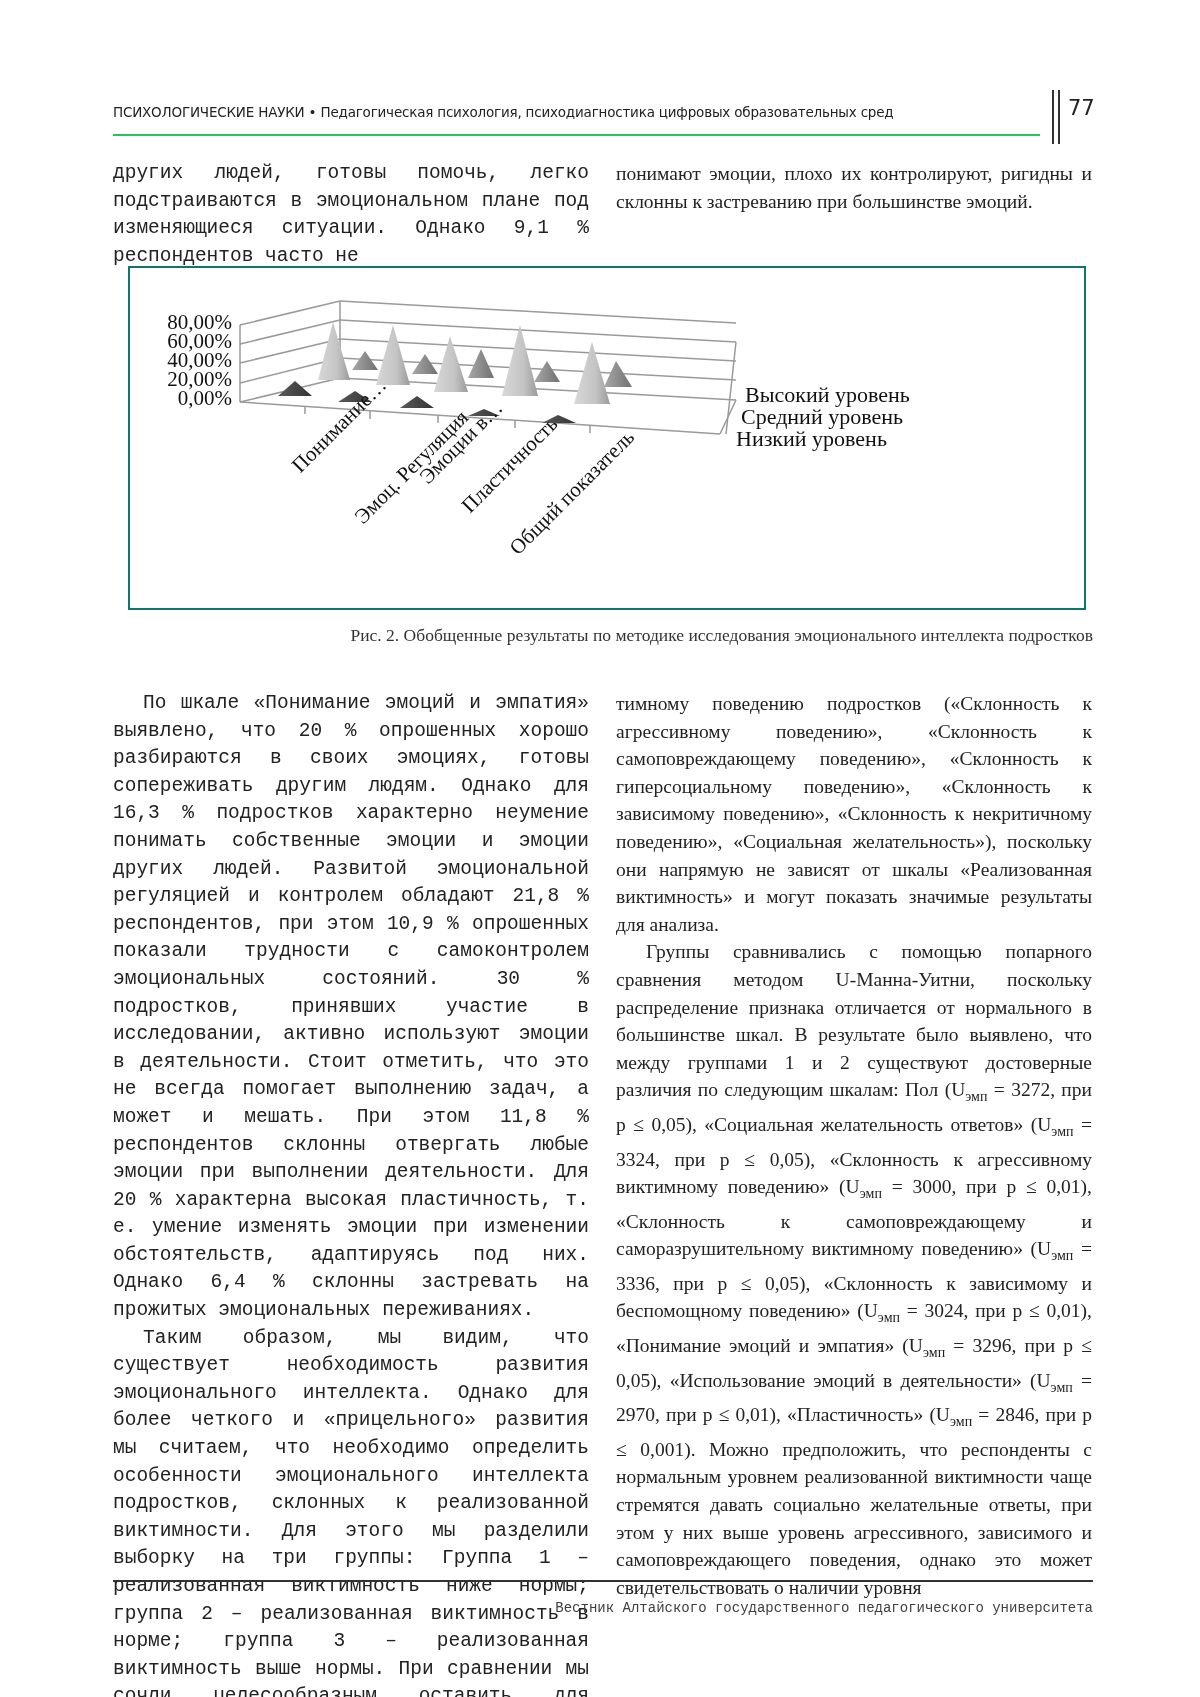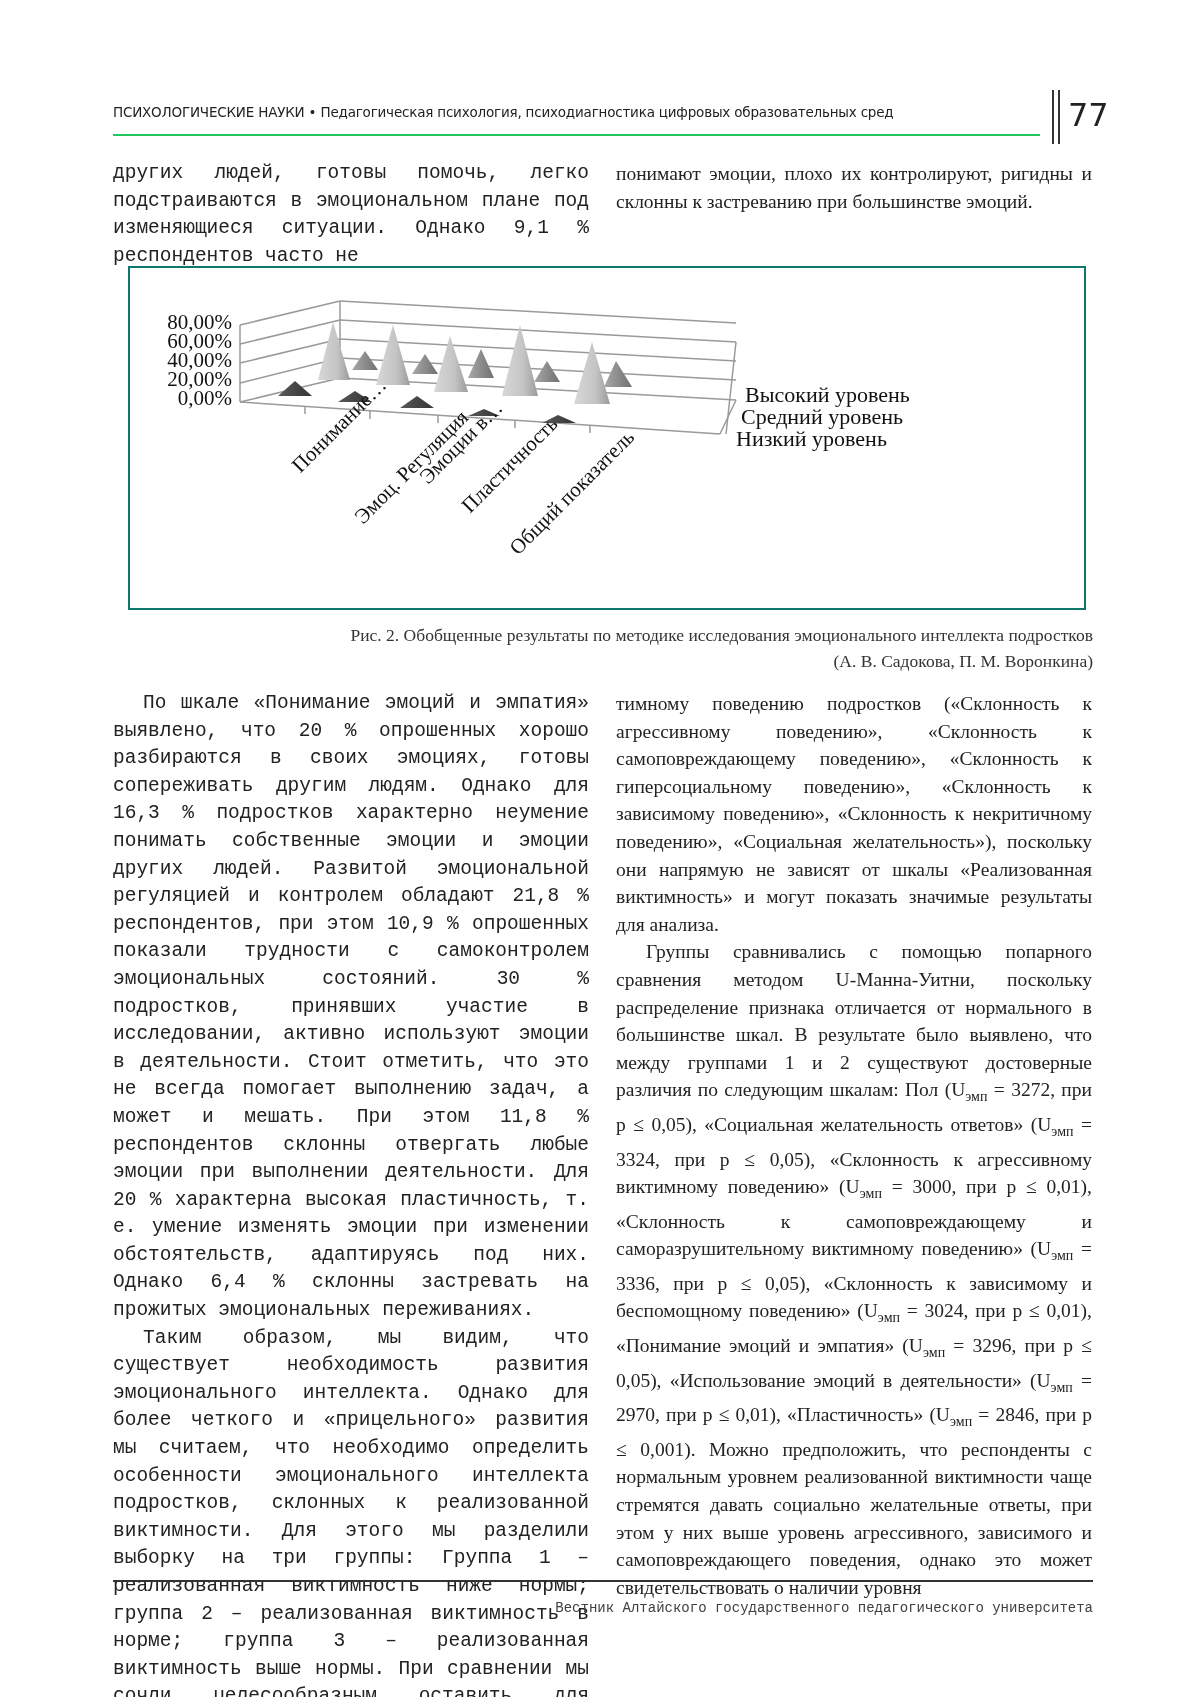--- a/index.html
+++ b/index.html
@@ -1,20 +1,20 @@
 <!DOCTYPE html>
 <html><head>
 <meta charset="utf-8">
 <style>
   html,body{margin:0;padding:0;background:#fff;}
   body{width:1200px;height:1697px;position:relative;font-family:"Liberation Serif",serif;color:#222;overflow:hidden;}
   .header{position:absolute;left:113px;top:96px;width:927px;height:38px;border-bottom:2px solid #22c55e;}
   .header-text{position:absolute;left:0;top:8px;font-family:"DejaVu Sans",sans-serif;font-size:13.5px;letter-spacing:-0.2px;color:#222;white-space:nowrap;}
   .vbar{position:absolute;top:90px;width:2px;height:54px;background:#333;}
-  .page-num{position:absolute;left:1068px;top:96px;font-family:"DejaVu Sans",sans-serif;font-size:32px;color:#222;}
+  .page-num{position:absolute;left:1068px;top:96px;font-family:"DejaVu Sans",sans-serif;font-size:21px;color:#222;}
   .col{position:absolute;font-size:19.5px;line-height:27.6px;text-align:justify;}
   .col p{margin:0;}
   .col p.ind{text-indent:30px;}
   .left{left:113px;width:476px;font-family:Liberation Mono, monospace;}
   .right{left:616px;width:476px;}
   .chart-box{position:absolute;left:128px;top:266px;width:958px;height:344px;border:2px solid #0f766e;box-sizing:border-box;}
   .caption{position:absolute;left:113px;top:622px;width:980px;text-align:right;font-size:17.5px;line-height:26px;color:#333;}
   .footer-rule{position:absolute;left:113px;top:1580px;width:980px;height:2px;background:#333;}
   .footer-text{position:absolute;right:107px;top:1600px;font-family:Liberation Mono, monospace;font-size:14px;color:#404040;}
   sub{font-size:14px;vertical-align:-5px;}
@@ -119,21 +119,20 @@
     <text class="clbl" transform="translate(176,200) rotate(-45)" x="-8" y="0">Понимание…</text>
     <text class="clbl" transform="translate(240,250) rotate(-45)" x="-10" y="0">Эмоц. Регуляция</text>
     <text class="clbl" transform="translate(305,210) rotate(-45)" x="-10" y="0">Эмоции в…</text>
     <text class="clbl" transform="translate(340,246) rotate(-45)" x="0" y="0">Пластичность</text>
     <text class="clbl" transform="translate(388,288) rotate(-45)" x="0" y="0">Общий показатель</text>
   </svg>
 </div>
 
 <div class="caption">
   <div>Рис. 2. Обобщенные результаты по методике исследования эмоционального интеллекта подростков</div>
-  <div>(А. В. Садокова, П. М. Воронкина)</div>
 </div>
 
 <div class="col left" style="top:690px">
   <p class="ind">По шкале «Понимание эмоций и эмпатия» выявлено, что 20 % опрошенных хорошо разбираются в своих эмоциях, готовы сопереживать другим людям. Однако для 16,3 % подростков характерно неумение понимать собственные эмоции и эмоции других людей. Развитой эмоциональной регуляцией и контролем обладают 21,8 % респондентов, при этом 10,9 % опрошенных показали трудности с самоконтролем эмоциональных состояний. 30 % подростков, принявших участие в исследовании, активно используют эмоции в деятельности. Стоит отметить, что это не всегда помогает выполнению задач, а может и мешать. При этом 11,8 % респондентов склонны отвергать любые эмоции при выполнении деятельности. Для 20 % характерна высокая пластичность, т. е. умение изменять эмоции при изменении обстоятельств, адаптируясь под них. Однако 6,4 % склонны застревать на прожитых эмоциональных переживаниях.</p>
   <p class="ind">Таким образом, мы видим, что существует необходимость развития эмоционального интеллекта. Однако для более четкого и «прицельного» развития мы считаем, что необходимо определить особенности эмоционального интеллекта подростков, склонных к реализованной виктимности. Для этого мы разделили выборку на три группы: Группа 1 – реализованная виктимность ниже нормы; группа 2 – реализованная виктимность в норме; группа 3 – реализованная виктимность выше нормы. При сравнении мы сочли целесообразным оставить для сравнения остальные шкалы методики исследования склонности к вик-</p>
 </div>
 
 <div class="col right" style="top:690px">
   <p>тимному поведению подростков («Склонность к агрессивному поведению», «Склонность к самоповреждающему поведению», «Склонность к гиперсоциальному поведению», «Склонность к зависимому поведению», «Склонность к некритичному поведению», «Социальная желательность»), поскольку они напрямую не зависят от шкалы «Реализованная виктимность» и могут показать значимые результаты для анализа.</p>
   <p class="ind"><span>Группы сравнивались с помощью попарного сравнения методом U-Манна-Уитни, поскольку распределение признака отличается от нормального в большинстве шкал. В результате было выявлено, что между группами 1 и 2 существуют достоверные различия по следующим шкалам: Пол (U</span><sub>эмп</sub><span> = 3272, при p ≤ 0,05), «Социальная желательность ответов» (U</span><sub>эмп</sub><span> = 3324, при p ≤ 0,05), «Склонность к агрессивному виктимному поведению» (U</span><sub>эмп</sub><span> = 3000, при p ≤ 0,01), «Склонность к самоповреждающему и саморазрушительному виктимному поведению» (U</span><sub>эмп</sub><span> = 3336, при p ≤ 0,05), «Склонность к зависимому и беспомощному поведению» (U</span><sub>эмп</sub><span> = 3024, при p ≤ 0,01), «Понимание эмоций и эмпатия» (U</span><sub>эмп</sub><span> = 3296, при p ≤ 0,05), «Использование эмоций в деятельности» (U</span><sub>эмп</sub><span> = 2970, при p ≤ 0,01), «Пластичность» (U</span><sub>эмп</sub><span> = 2846, при p ≤ 0,001). Можно предположить, что респонденты с нормальным уровнем реализованной виктимности чаще стремятся давать социально желательные ответы, при этом у них выше уровень агрессивного, зависимого и самоповреждающего поведения, однако это может свидетельствовать о наличии уровня</span></p>

